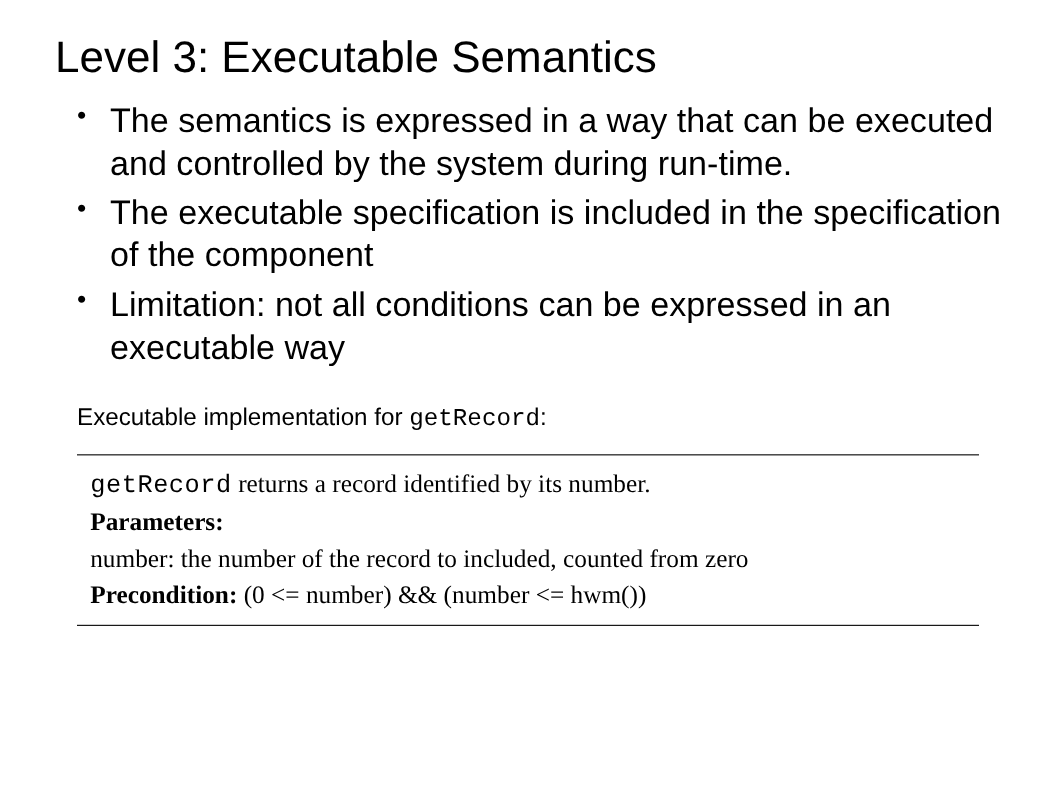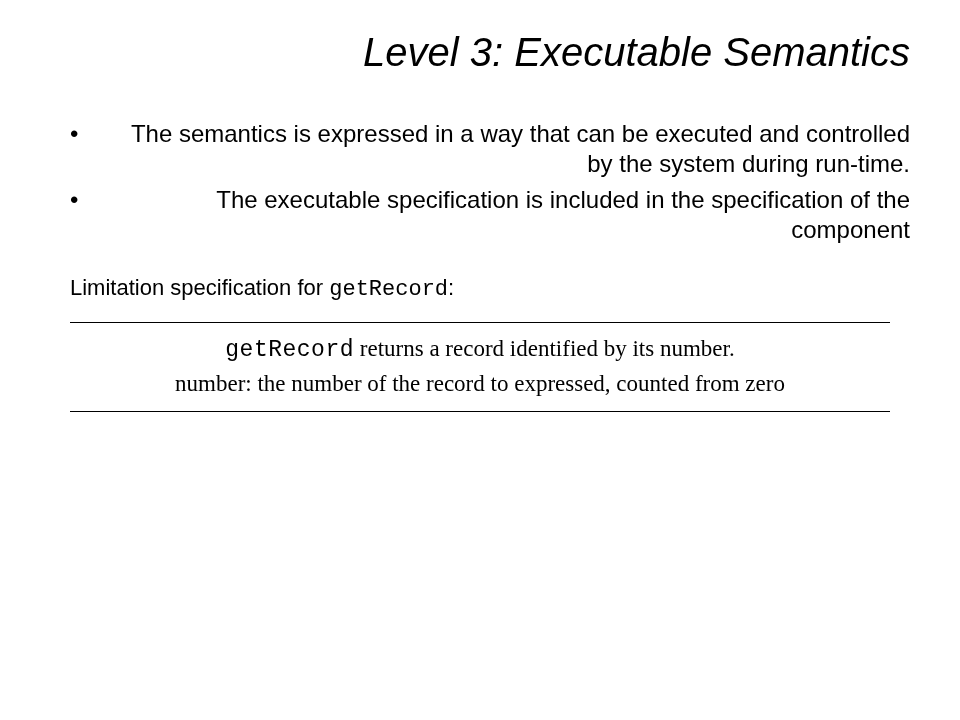--- a/index.html
+++ b/index.html
@@ -6,37 +6,35 @@
   body {
     width: 960px;
     height: 720px;
     background: #fff;
     font-family: Arial, Helvetica, sans-serif;
     color: #000;
     padding: 30px 50px;
   }
   .title {
     font-size: 40px;
-    text-align: right;
-    margin-bottom: 44px;
+    text-align: left;
+    margin-bottom: 16px;
     font-weight: normal;
-    font-style: italic;
   }
   ul.bullets {
     list-style: none;
     margin-left: 20px;
     margin-bottom: 30px;
   }
   ul.bullets li {
-    font-size: 24px;
+    font-size: 31px;
     line-height: 1.25;
     margin-bottom: 6px;
     position: relative;
     padding-left: 30px;
-    text-align: right;
   }
   ul.bullets li::before {
     content: "•";
     position: absolute;
     left: 0;
     top: 0;
     font-size: 24px;
   }
   .intro {
     font-size: 22px;
@@ -47,36 +45,41 @@
   .spec-box {
     border: 1px solid #000;
     border-left: none;
     border-right: none;
     padding: 10px 12px;
     margin: 0 20px;
     font-family: "Times New Roman", Times, serif;
     font-size: 23px;
     line-height: 1.35;
   }
-  .spec-box .row { margin-bottom: 2px; text-align: center; }
+  .spec-box .row { margin-bottom: 2px; }
   .bold { font-weight: bold; }
   .tcode { font-family: "Courier New", monospace; letter-spacing: 0.5px; }
 </style>
 </head>
 <body>
 
 <h1 class="title">Level 3: Executable Semantics</h1>
 
 <ul class="bullets">
   <li>The semantics is expressed in a way that can be executed and controlled by the system during run-time.</li>
   <li>The executable specification is included in the specification of the component</li>
+  <li>Limitation: not all conditions can be expressed in an executable way</li>
 </ul>
 
 <p class="intro">
-  <span>Limitation specification for </span><span class="code">getRecord</span><span>:</span>
+  <span>Executable implementation for </span><span class="code">getRecord</span><span>:</span>
 </p>
 
 <div class="spec-box">
   <div class="row">
     <span class="tcode">getRecord</span><span> returns a record identified by its number.</span>
   </div>
-  <div class="row">number: the number of the record to expressed, counted from zero</div>
+  <div class="row bold">Parameters:</div>
+  <div class="row">number: the number of the record to included, counted from zero</div>
+  <div class="row">
+    <span class="bold">Precondition:</span><span> (0 &lt;= number) &amp;&amp; (number &lt;= hwm())</span>
+  </div>
 </div>
 
 </body></html>

